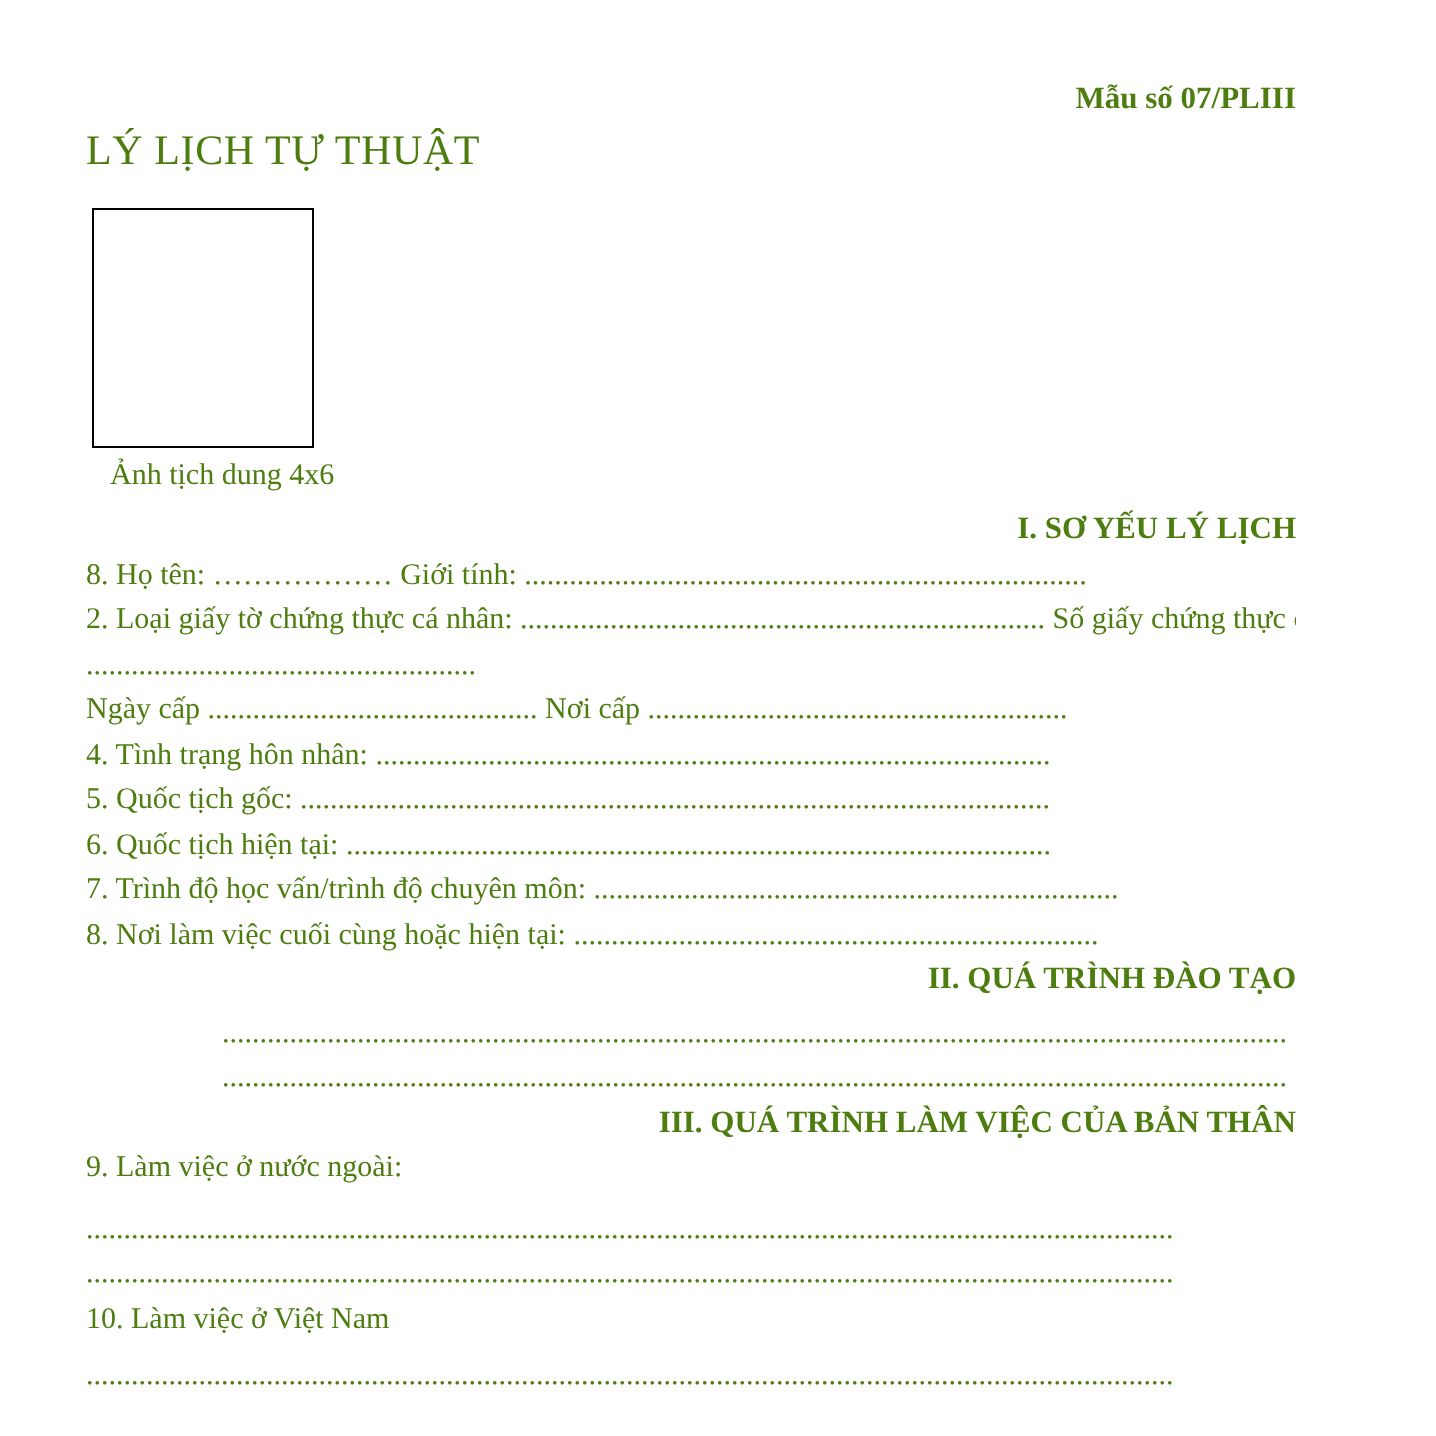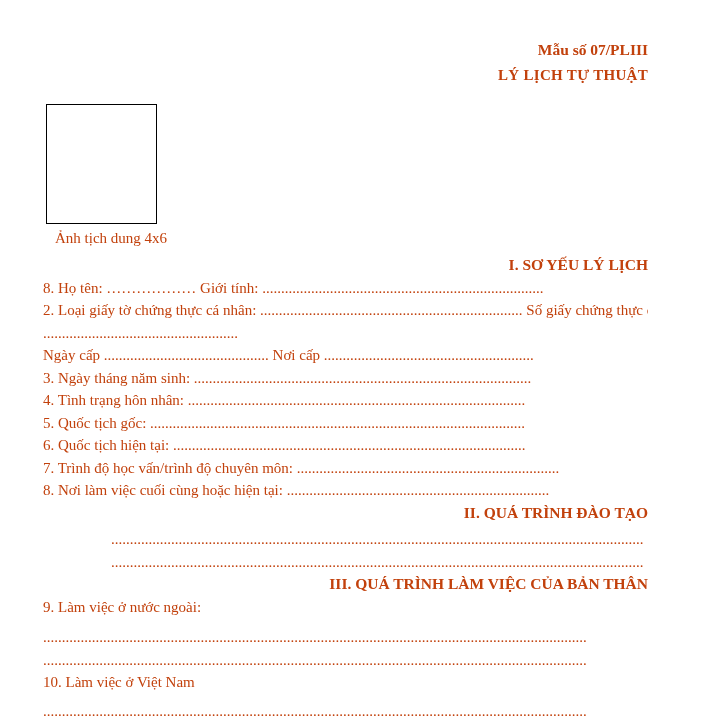--- a/index.html
+++ b/index.html
@@ -7,36 +7,36 @@
     padding: 0;
     background: #ffffff;
   }
   .page {
     position: relative;
     box-sizing: border-box;
     width: 718px;
     height: 718px;
     overflow: hidden;
     background: #ffffff;
-    color: #c2410c;
+    color: #4d7c0f;
     font-family: "Liberation Serif", "DejaVu Serif", serif;
     font-size: 15px;
     line-height: 22.5px;
     padding: 39px 70px 0 43px;
   }
   .form-number {
     text-align: right;
     font-weight: bold;
     font-size: 15.5px;
     line-height: 22px;
   }
   .doc-title {
-    text-align: right;
-    font-weight: bold;
-    font-size: 15px;
+    text-align: left;
+    font-weight: normal;
+    font-size: 21px;
     line-height: 22px;
     margin-top: 3px;
     letter-spacing: 0.3px;
   }
   .photo-box {
     width: 109px;
     height: 118px;
     border: 1px solid #000000;
     margin-top: 18px;
     margin-left: 3px;
@@ -79,21 +79,20 @@
 
   <div class="photo-box"></div>
   <div class="photo-caption">Ảnh tịch dung 4x6</div>
 
   <div class="section-heading first">I. SƠ YẾU LÝ LỊCH</div>
 
   <div class="line">8. Họ tên: ……………… Giới tính: ...........................................................................</div>
   <div class="line">2. Loại giấy tờ chứng thực cá nhân: ...................................................................... Số giấy chứng thực cá nhân</div>
   <div class="line">....................................................</div>
   <div class="line">Ngày cấp ............................................ Nơi cấp ........................................................</div>
-  <div class="line">3. Ngày tháng năm sinh: ..........................................................................................</div>
   <div class="line">4. Tình trạng hôn nhân: ..........................................................................................</div>
   <div class="line">5. Quốc tịch gốc: ....................................................................................................</div>
   <div class="line">6. Quốc tịch hiện tại: ..............................................................................................</div>
   <div class="line">7. Trình độ học vấn/trình độ chuyên môn: ......................................................................</div>
   <div class="line">8. Nơi làm việc cuối cùng hoặc hiện tại: ......................................................................</div>
 
   <div class="section-heading">II. QUÁ TRÌNH ĐÀO TẠO</div>
 
   <div class="line indent gap-sm">..............................................................................................................................................</div>
   <div class="line indent">..............................................................................................................................................</div>

